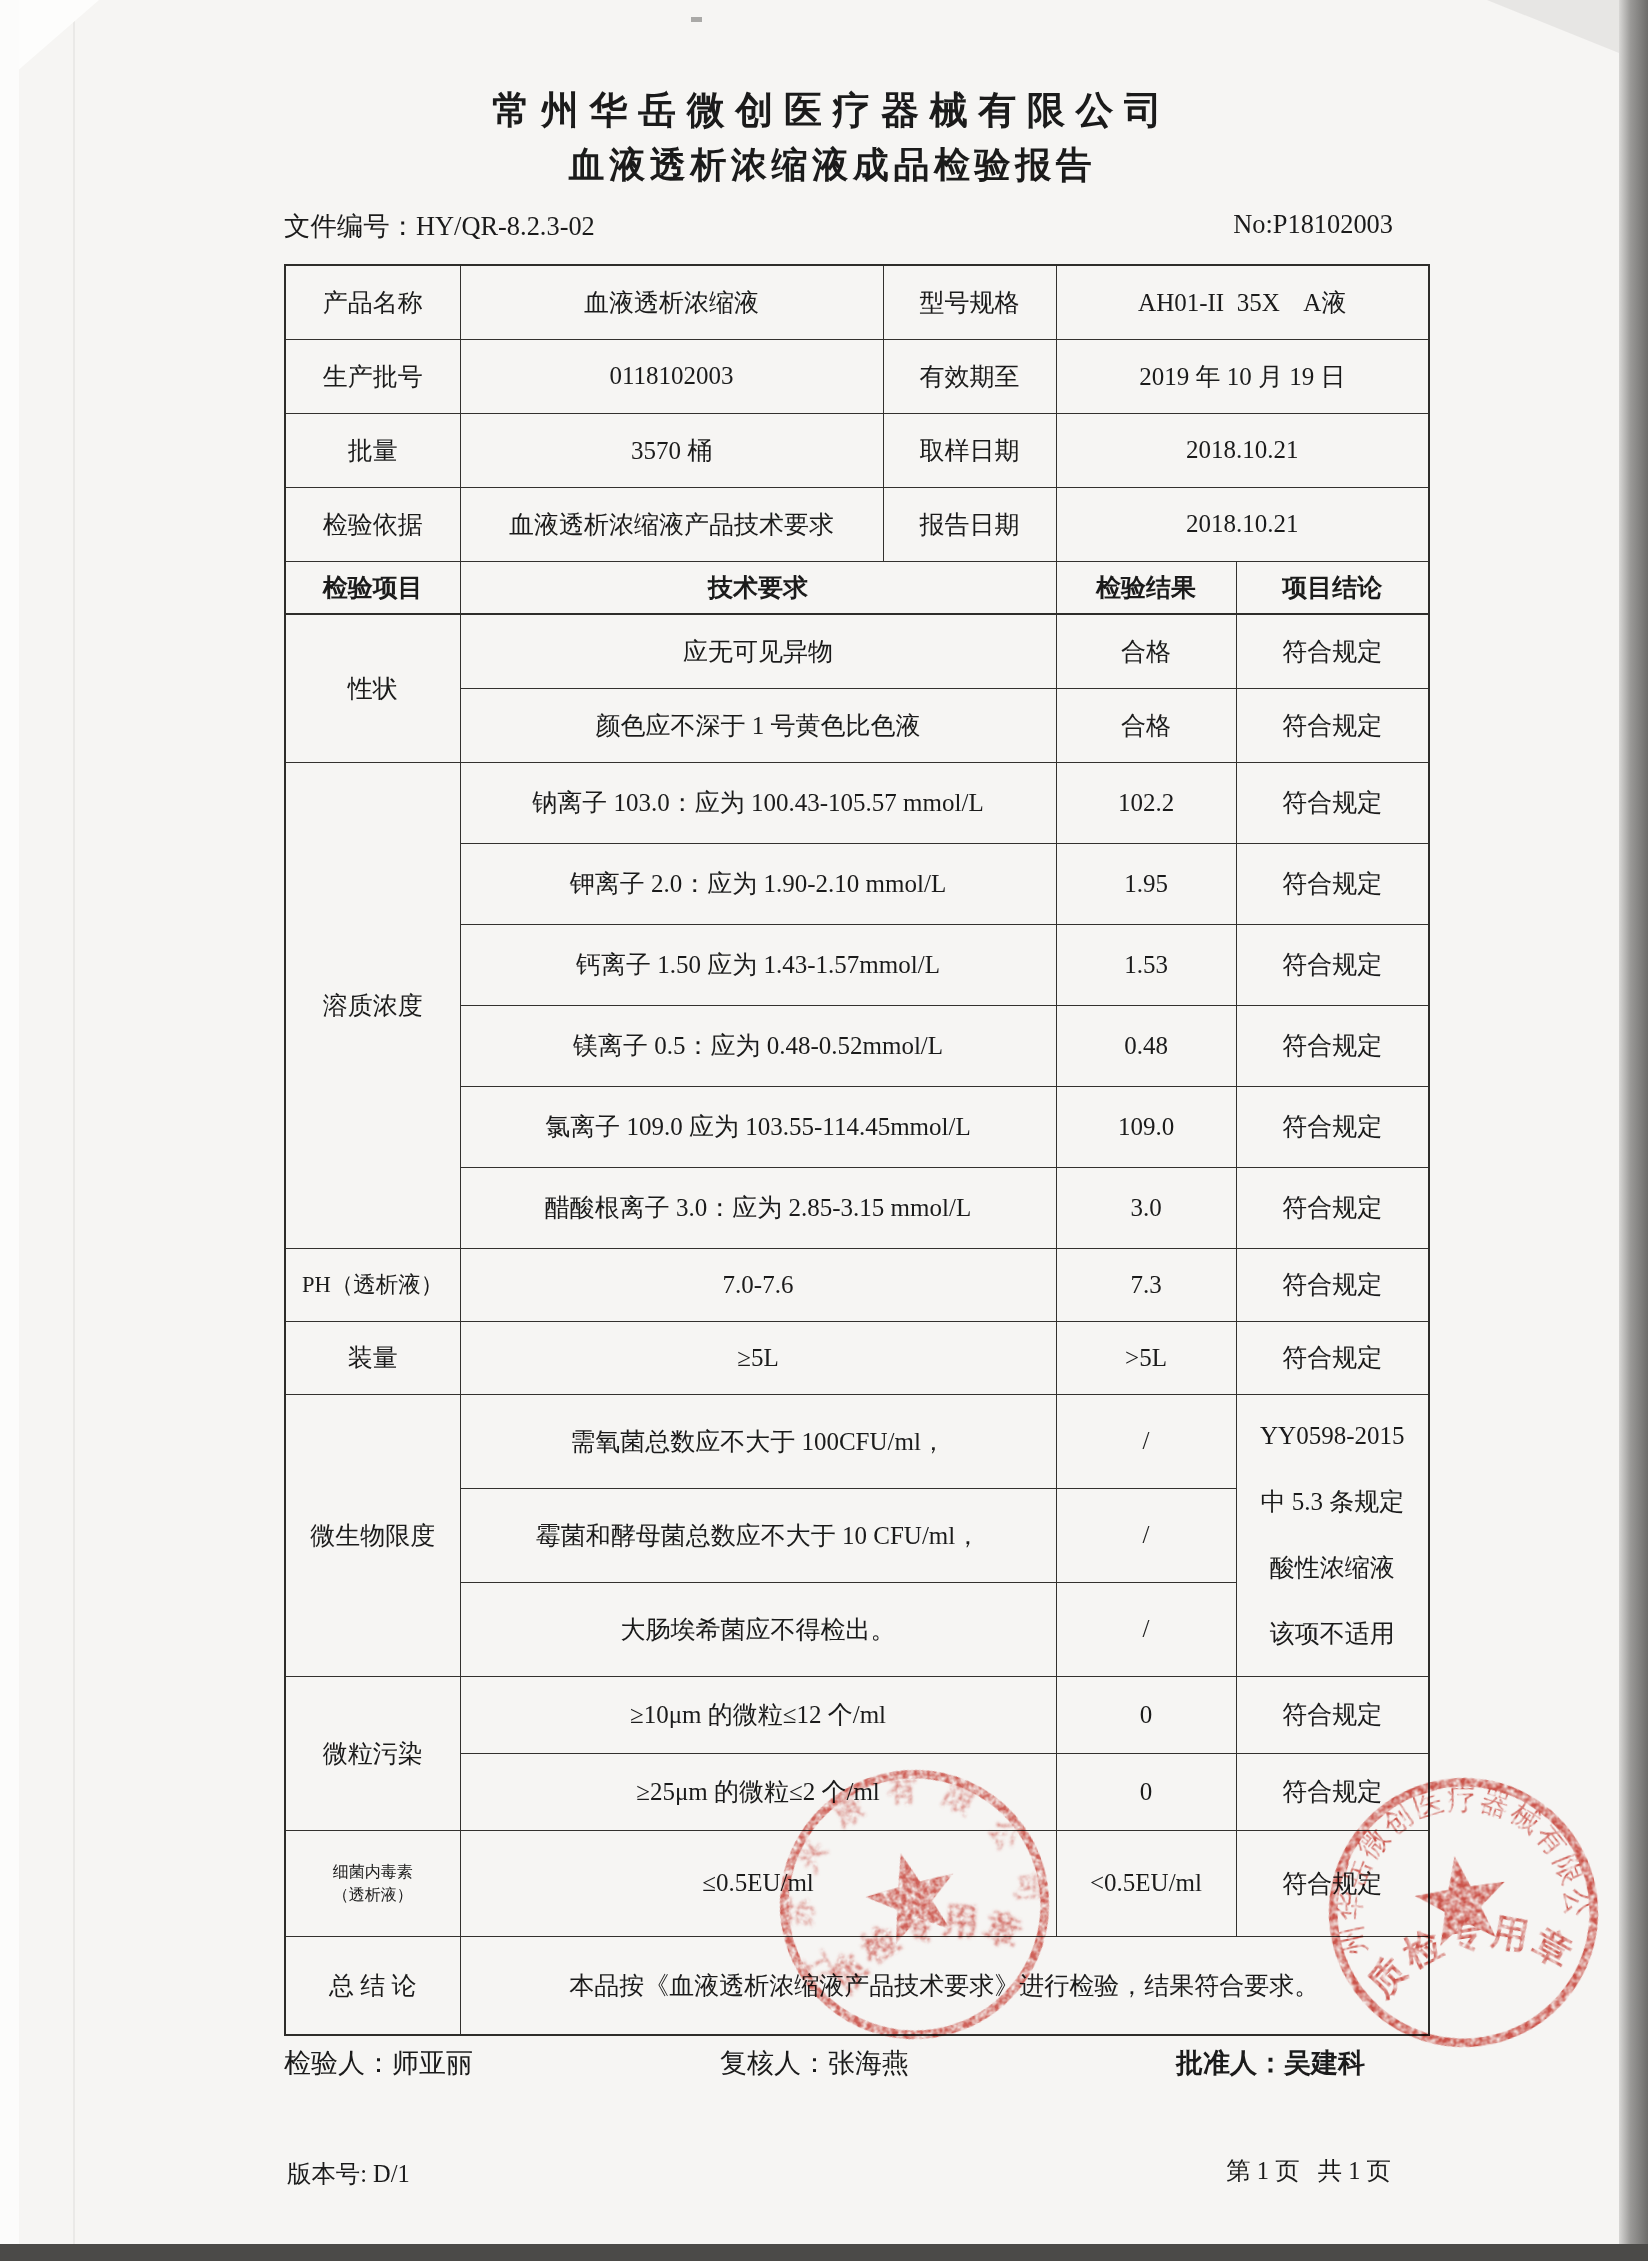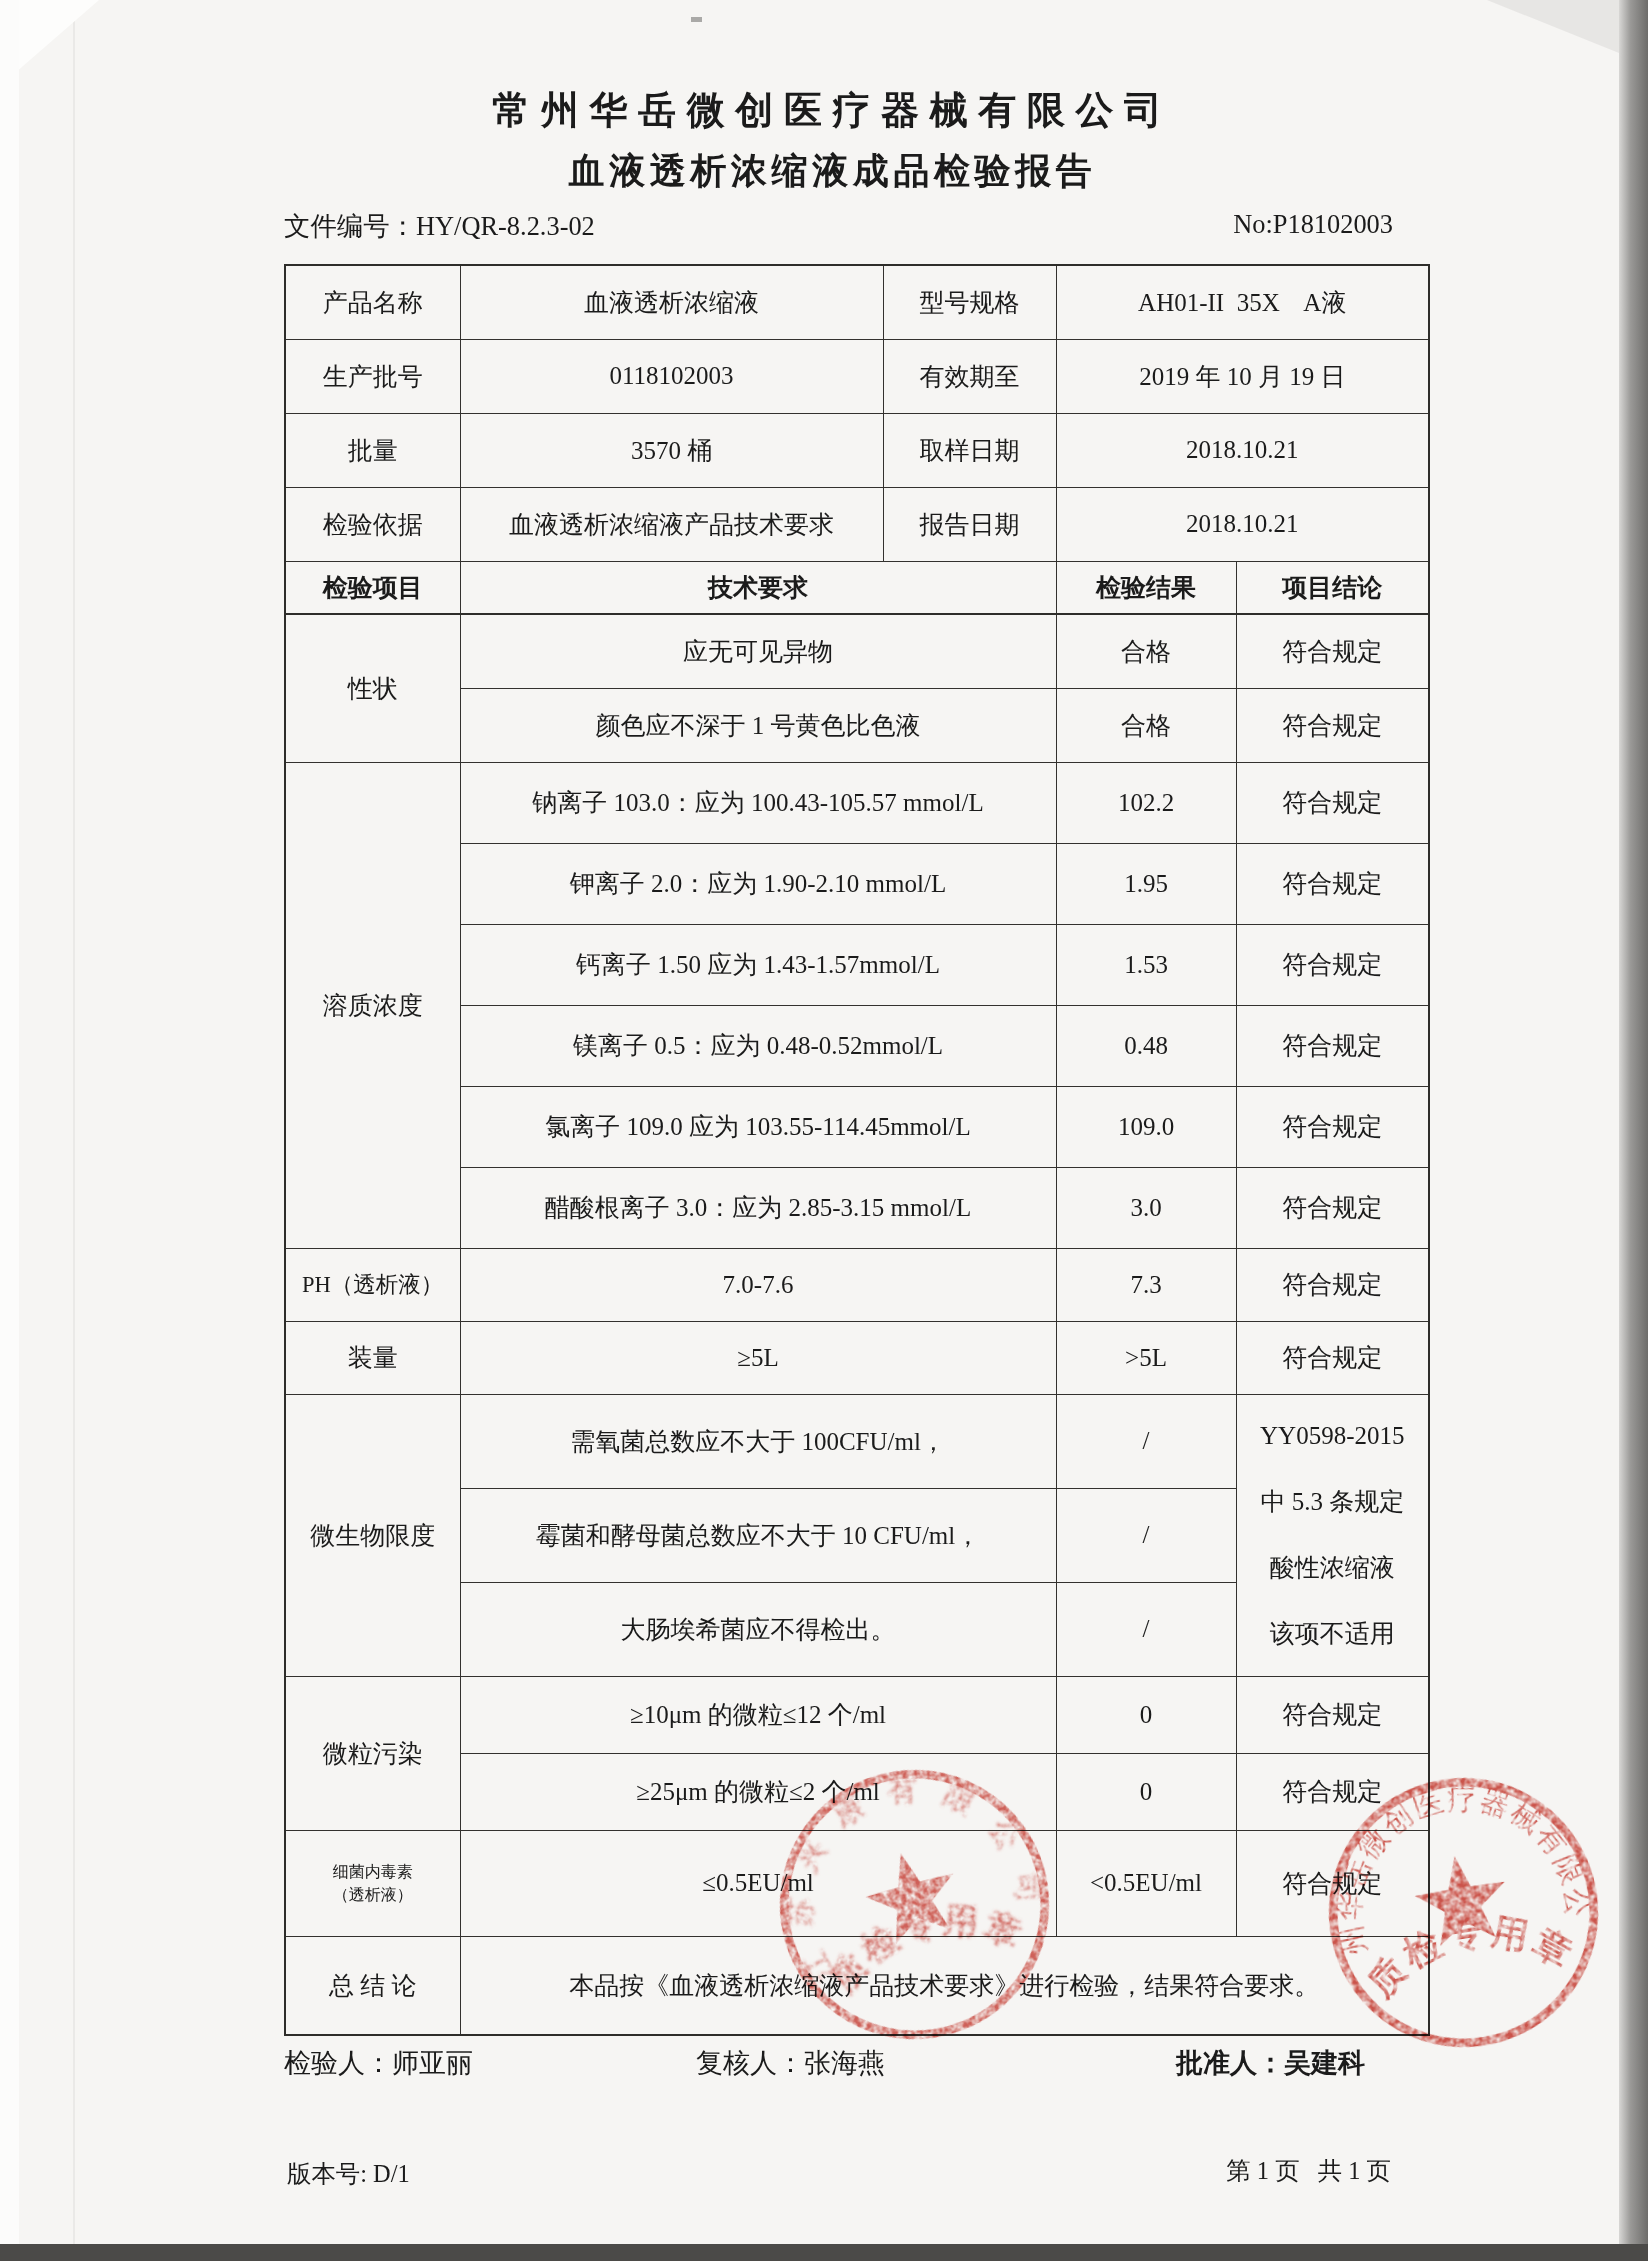--- a/index.html
+++ b/index.html
@@ -19,42 +19,42 @@
   .edge-bottom{ position:absolute; left:0; bottom:0; width:100%; height:17px; background:#4b4a48; }
   .tear-tl { position:absolute; left:0; top:0; width:99px; height:86px; background:#fdfdfc;
              clip-path:polygon(0 0,100% 0,0 100%); }
   .corner-tr { position:absolute; top:0; right:29px; width:132px; height:53px; background:#dddcda;
              clip-path:polygon(100% 0,100% 100%,0 0); opacity:.6; }
   .crease { position:absolute; left:73px; top:0; width:2px; height:100%; background:rgba(90,90,90,.07); }
   .speck  { position:absolute; left:691px; top:17px; width:10.6px; height:4.6px; background:#8a8986; opacity:.7; }
 
   .title1 { position:absolute; top:85px; left:40px; width:1585px; text-align:center;
             font-size:38px; font-weight:bold; letter-spacing:10.6px; }
-  .title2 { position:absolute; top:147px; left:40px; width:1585px; text-align:center;
+  .title2 { position:absolute; top:141px; left:40px; width:1585px; text-align:center;
             font-size:36px; font-weight:bold; letter-spacing:4.6px; }
 
   .docline { position:absolute; top:209px; left:284px; width:1109px; font-size:26.4px; }
   .docline .right { position:absolute; right:0; top:0;margin-left:28px; }
 
   table.report { position:absolute; left:284px; top:264px; border-collapse:collapse;
                  table-layout:fixed; width:1144px; border:2px solid #2e2d2a; }
   table.report td { border:1.3px solid #33312e; text-align:center; vertical-align:middle;
                     font-size:25px; padding:0 5.3px; overflow:hidden; }
   td.req { text-align:left; padding-left:22.5px; font-size:24px;margin-left:45px; }
   td.pre { white-space:pre; }
   tr.hdr td { border-bottom:2.6px solid #2e2d2a; font-weight:600; }
   td.glabel { font-size:24.4px; }
   td.con-multi { font-size:23px; line-height:66px; padding:0 2.6px; }
   td.zong-text { text-align:left; padding-left:18.5px; font-size:26.4px; }
   .lbl2 div { line-height:1.45; font-size:16px; }
 
   .sigs { position:absolute; left:284px; top:2045px; width:1144px; height:40px; font-size:27px; }
   .sigs span { position:absolute; top:0; white-space:nowrap; }
   .sig-1 { left:0; }
-  .sig-2 { left:412px; }
+  .sig-2 { left:436px; }
   .sig-3 { left:892px;font-weight:bold; }
 
   .footer { position:absolute; left:287px; top:2158px; width:1104px; font-size:24.4px; }
   .footer .right { position:absolute; right:0; top:-2.6px; white-space:pre; }
 
   .stamp { position:absolute; mix-blend-mode:multiply; }
   .stamp-left  { left:765px; top:1755px; width:299px; height:299px; transform:rotate(-15deg); opacity:.85; }
   .stamp-right { left:1314px; top:1763px; width:299px; height:299px; transform:rotate(-9deg);  opacity:.93; }
 </style>
 </head>

